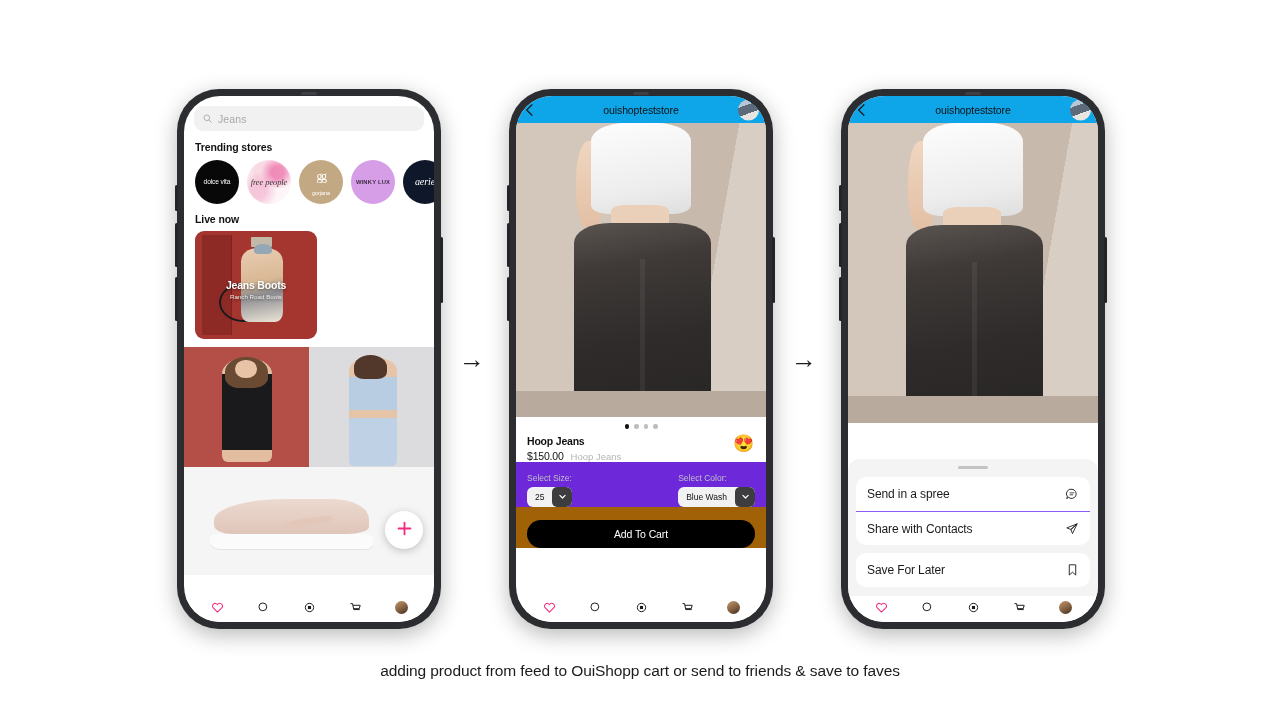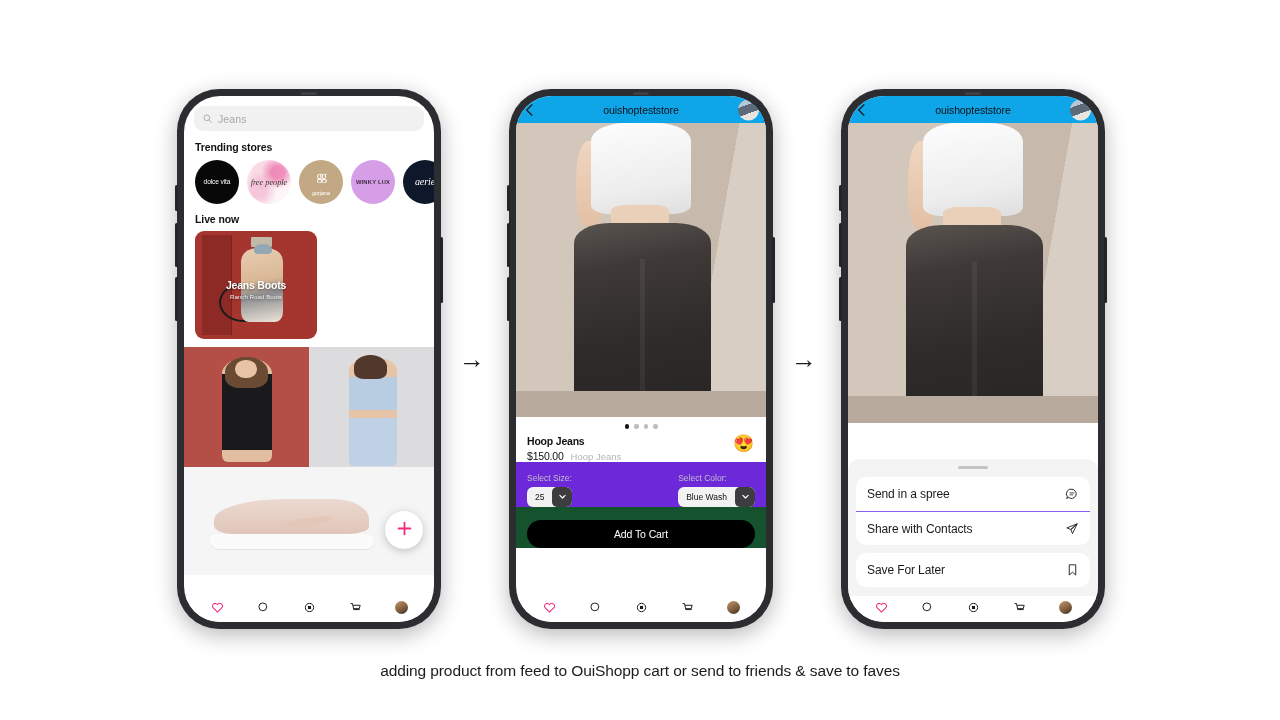--- a/index.html
+++ b/index.html
@@ -399,21 +399,21 @@
     overflow: hidden;
   }
   .sel-val { font-size: 8.5px; color: #111; padding-right: 8px; }
   .sel-caret {
     width: 20px; height: 20px;
     background: #3d3d3f;
     display: flex; align-items: center; justify-content: center;
     border-radius: 5px;
   }
 
-  .cta-wrap { padding: 13px 11px 0 11px; background: #14532d; }
+  .cta-wrap { padding: 13px 11px 0 11px; background: #a16207; }
   .cta {
     height: 28px;
     border-radius: 16px;
     background: #000;
     color: #fff;
     font-size: 10.5px;
     display: flex; align-items: center; justify-content: center;
     letter-spacing: -.1px;
   }
 

